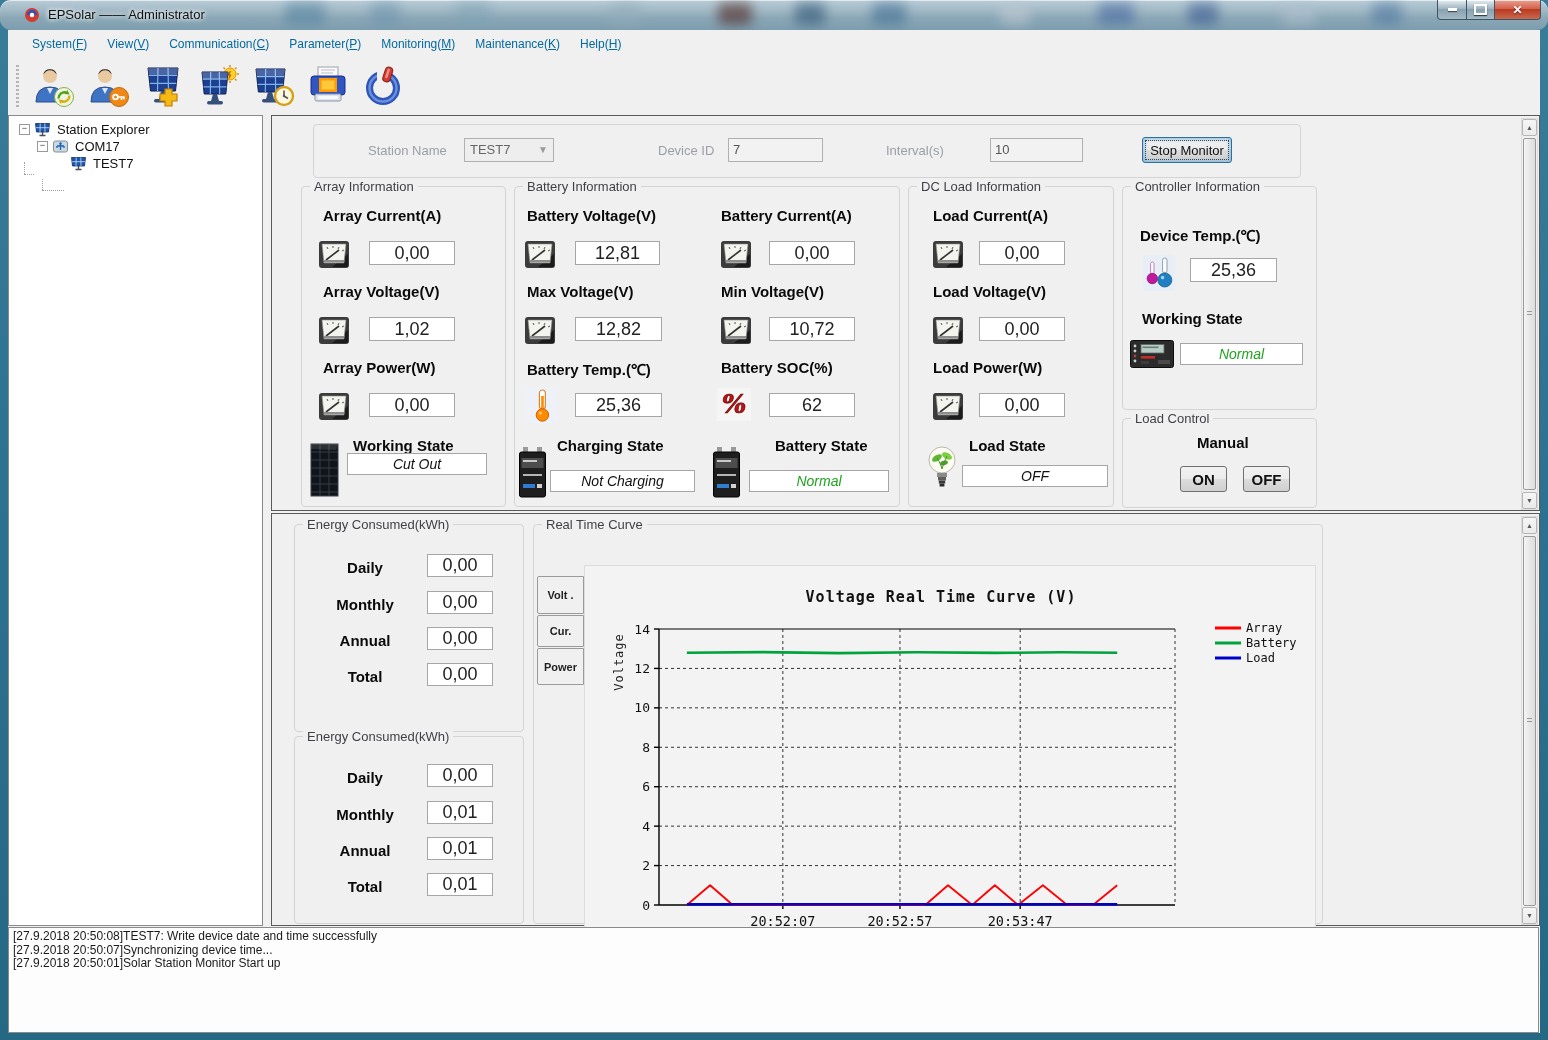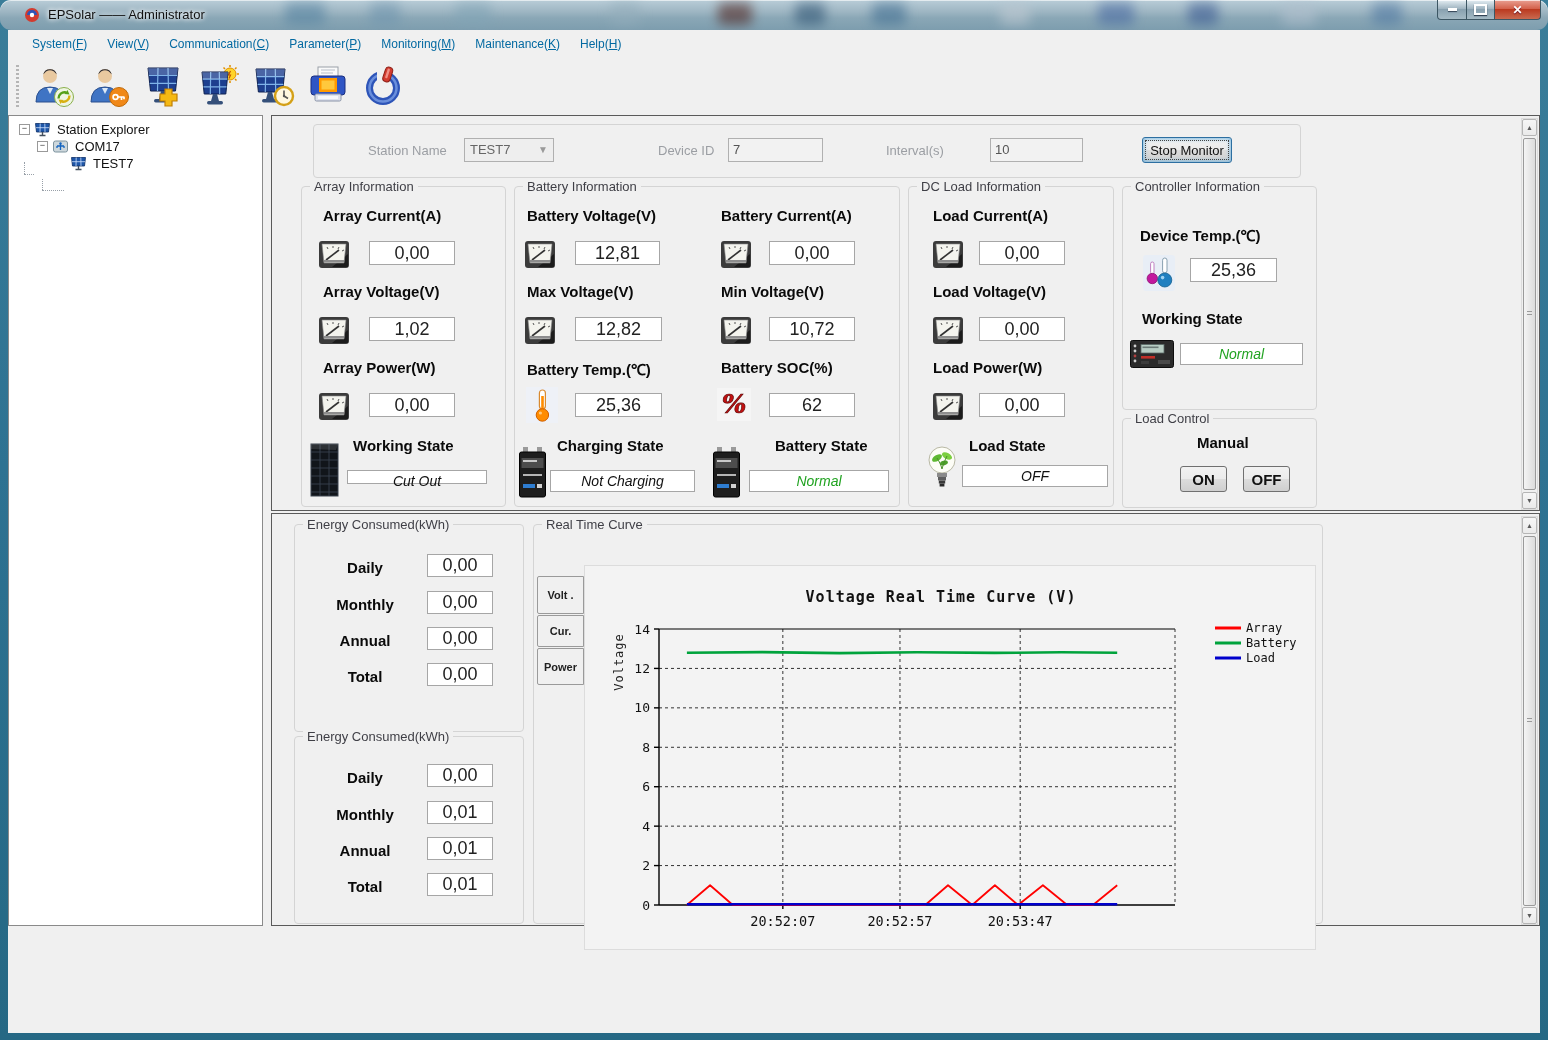--- a/index.html
+++ b/index.html
@@ -291,21 +291,21 @@
             <path d="M8 22 L21 12" stroke="#333" stroke-width="1.6"></path>
             <rect x="6" y="22" width="20" height="2.6" fill="#8d8d8d"></rect>
           </svg></span>
       <div class="vbox" style="left:67px;top:206px;width:86px;height:24px;line-height:22px;">0,00</div>
       <div class="flabel abs" style="left:51px;top:250px;">Working State</div>
       <span class="ficon" style="left:7px;top:256px;width:31px;height:54px;"><svg viewBox="0 0 31 54">
             <rect x="2" y="1" width="27" height="52" fill="#11151a" stroke="#3a424c" stroke-width="1"></rect>
             <path d="M11 1 V53 M20 1 V53 M2 9 H29 M2 17 H29 M2 25 H29 M2 33 H29 M2 41 H29 M2 49 H29" stroke="#39424e" stroke-width="0.9"></path>
             <polygon points="2,1 29,1 27,7 2,6" fill="#ffffff" opacity="0.12"></polygon>
           </svg></span>
-      <div class="sbox" style="left:45px;top:283px;width:140px;height:14px;line-height:20px;">Cut Out</div>
+      <div class="sbox" style="left:45px;top:266px;width:140px;height:22px;line-height:20px;">Cut Out</div>
     </div>
 
     <div class="group" style="left:242px;top:70px;width:384px;height:319px;">
       <span class="gtitle">Battery Information</span>
       <div class="flabel abs" style="left:12px;top:20px;">Battery Voltage(V)</div>
       <span class="ficon" style="left:9px;top:51px;width:32px;height:32px;"><svg viewBox="0 0 32 32">
             <rect x="1" y="3" width="30" height="27" rx="3" fill="#3b3b3b"></rect>
             <polygon points="30,29 14,29 30,16" fill="#1c1c1c"></polygon>
             <polygon points="4,6 28,6 26,25 6,25" fill="#f4f4ee" stroke="#8a8a8a" stroke-width="0.6"></polygon>
             <path d="M10 11 L9 9 M15 10 L15 8 M20 11 L21 9 M24 13 L26 12" stroke="#555" stroke-width="1" fill="none"></path>
@@ -562,13 +562,18 @@
       <div class="sarrow">▲</div>
       <div class="strack">
         <div class="sthumb" style="top:2px;height:368px;">
             <span class="sgrip"></span>
           </div>
       </div>
       <div class="sarrow">▼</div>
     </div>
   </div>
 
+  <div id="log-panel">
+      <div class="log-line">[27.9.2018 20:50:08]TEST7: Write device date and time successfully</div>
+      <div class="log-line">[27.9.2018 20:50:07]Synchronizing device time...</div>
+      <div class="log-line">[27.9.2018 20:50:01]Solar Station Monitor Start up</div>
+    </div>
 </div>
 
 </body></html>

